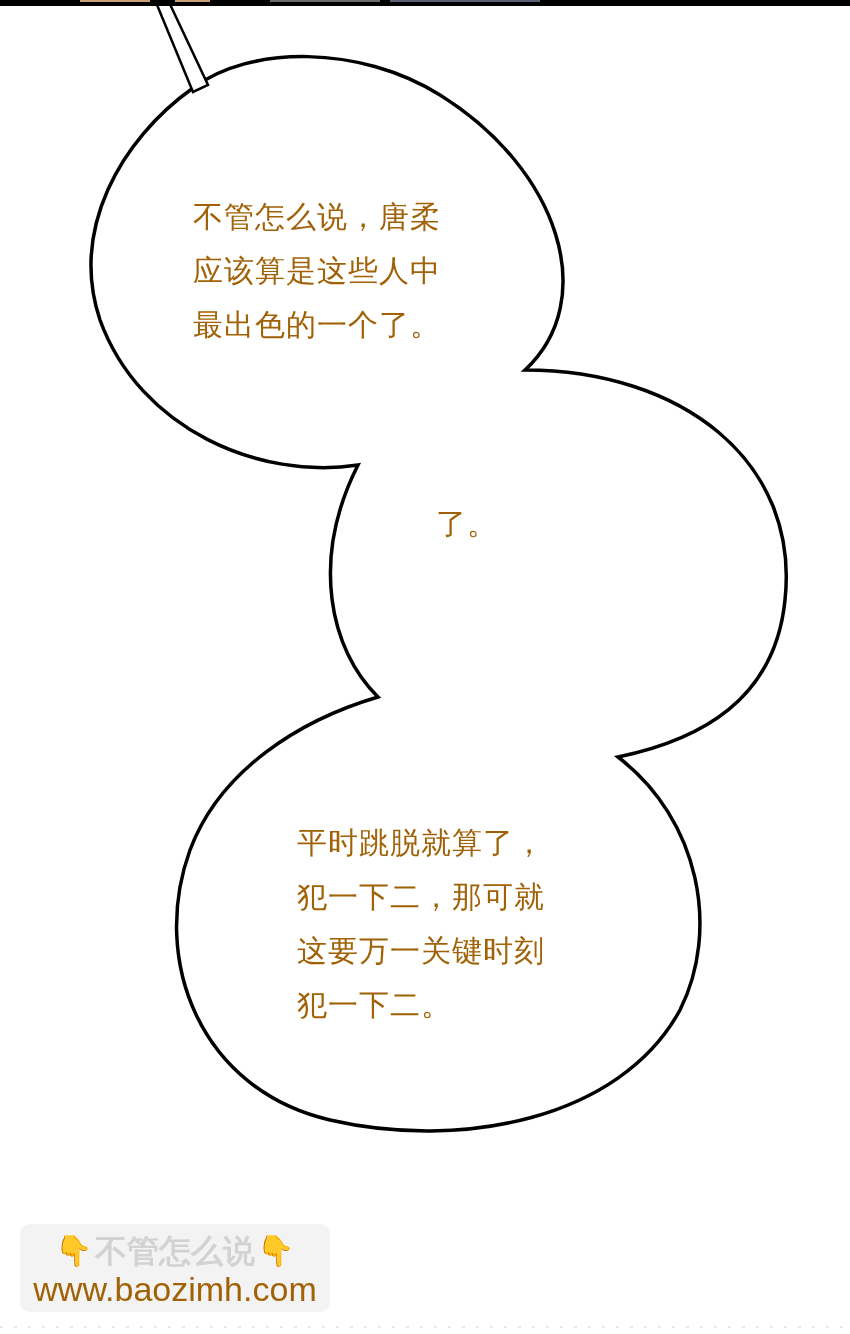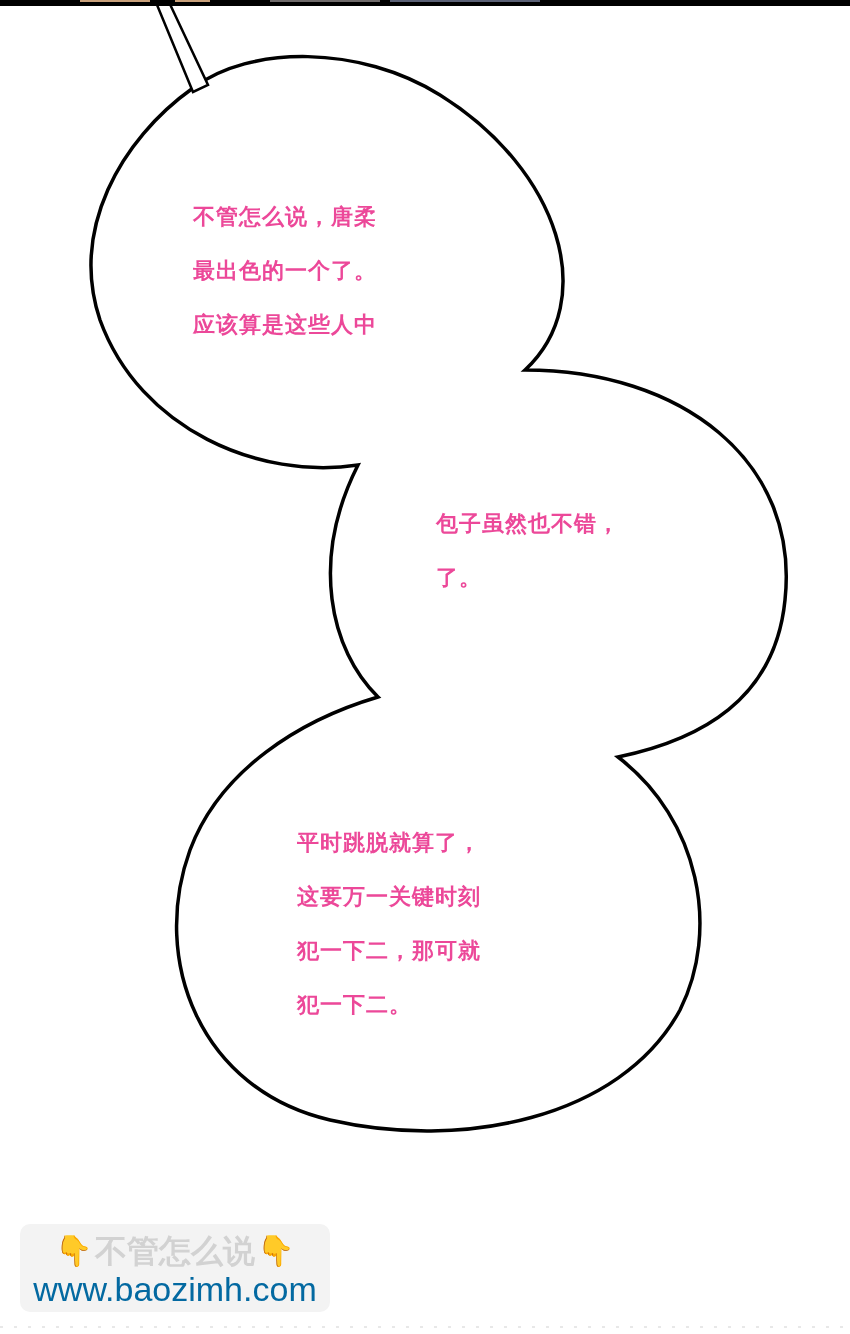--- a/index.html
+++ b/index.html
@@ -1,29 +1,29 @@
 <!DOCTYPE html>
 <html><head>
   <meta charset="utf-8">
   <style>
     html, body { margin: 0; padding: 0; background: #ffffff; }
     body { width: 850px; height: 1334px; position: relative; overflow: hidden;
            font-family: "DejaVu Sans", sans-serif; }
     .top-strip { position: absolute; left: 0; top: 0; width: 850px; height: 6px; background: #000; }
     .top-strip .seg { position: absolute; top: 0; height: 2px; }
     svg.bubbles { position: absolute; left: 0; top: 0; }
-    .bubble-text { position: absolute; font-size: 22px; font-weight: bold; line-height: 54px;
-                   color: #ec4899; letter-spacing: 1px; white-space: nowrap; }
+    .bubble-text { position: absolute; font-size: 30px; font-weight: normal; line-height: 54px;
+                   color: #a16207; letter-spacing: 1px; white-space: nowrap; }
     .bubble-text .line { display: block; }
     .watermark { position: absolute; left: 20px; top: 1224px; width: 310px; height: 88px;
                  background: #f3f3f3; border-radius: 10px; text-align: center; color: #d2d2d2; }
     .wm-top { display: flex; align-items: center; justify-content: center; margin-top: 8px;
               font-size: 32px; font-weight: bold; line-height: 38px; }
     .wm-hand { color: #f5b82e; font-size: 30px; margin: 0 2px; }
-    .wm-url { font-family: "Liberation Sans", sans-serif; font-size: 34px; line-height: 38px; color: #0369a1; }
+    .wm-url { font-family: "Liberation Sans", sans-serif; font-size: 34px; line-height: 38px; color: #a16207; }
     .bottom-dots { position: absolute; left: 0; top: 1326px; width: 850px; height: 2px;
                    background: repeating-linear-gradient(90deg, #e8e8e8 0 3px, transparent 3px 14px); }
   </style>
 </head>
 <body>
 
 <div class="top-strip">
   <div class="seg" style="left:80px;width:130px;background:#c9a07a;"></div>
   <div class="seg" style="left:270px;width:110px;background:#6f6a6a;"></div>
   <div class="seg" style="left:390px;width:150px;background:#5a6075;"></div>
@@ -41,33 +41,32 @@
            C 220 770, 300 720, 378 697
            C 330 650, 310 560, 358 465
            C 260 480, 140 430, 100 320
            C 70 230, 120 140, 193 88 Z"></path>
   <path fill="#ffffff" stroke="#000000" stroke-width="2.5" d="M 155 0 L 193 92 L 208 85 L 168 0"></path>
   <rect x="150" y="0" width="25" height="6" fill="#000"></rect>
 </svg>
 
 <div class="bubble-text" style="left:193px;top:190px;">
   <span class="line">不管怎么说，唐柔</span>
+  <span class="line">应该算是这些人中</span>
   <span class="line">最出色的一个了。</span>
-  <span class="line">应该算是这些人中</span>
 </div>
 
 <div class="bubble-text" style="left:436px;top:497px;">
-  <span class="line">包子虽然也不错，</span>
   <span class="line">了。</span>
 </div>
 
 <div class="bubble-text" style="left:297px;top:816px;">
   <span class="line">平时跳脱就算了，</span>
+  <span class="line">犯一下二，那可就</span>
   <span class="line">这要万一关键时刻</span>
-  <span class="line">犯一下二，那可就</span>
   <span class="line">犯一下二。</span>
 </div>
 
 <div class="watermark">
   <div class="wm-top">
     <span class="wm-hand">👇</span>
     <span>不管怎么说</span>
     <span class="wm-hand">👇</span>
   </div>
   <div class="wm-url">www.baozimh.com</div>

